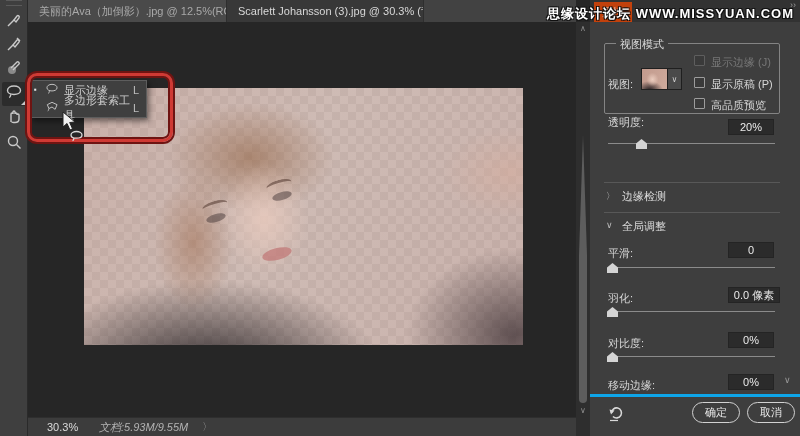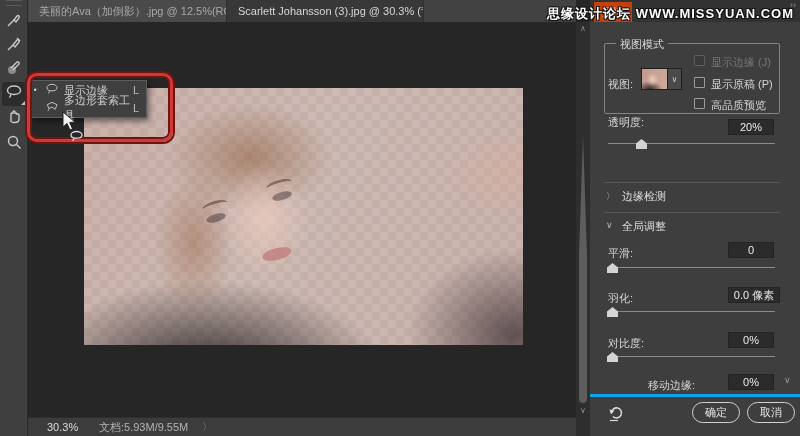--- a/index.html
+++ b/index.html
@@ -53,21 +53,21 @@
   .flyout-row svg { stroke:#c9c9c9; fill:none; stroke-width:1.2; margin-right:5px; }
   .flyout-row .sc { margin-left:auto; margin-right:7px; color:#bdbdbd; }
   .redbox { position:absolute; left:27px; top:73px; width:146px; height:69px; border:3px solid #cf3a34;
     border-radius:10px; box-shadow:0 0 0 2px #6e1412, inset 0 0 0 2px #6e1412; z-index:6; pointer-events:none; }
   .cursor { position:absolute; left:55px; top:110px; z-index:7; }
 
   
   .statusbar { position:absolute; left:28px; top:417px; width:548px; height:19px; background:#3c3c3c;
     display:flex; align-items:center; font-size:11px; color:#b3b3b3; border-top:1px solid #2e2e2e; }
   .statusbar .zoomfield { color:#dcdcdc; margin-left:19px; width:48px; }
-  .statusbar .docinfo { margin-left:4px; }
+  .statusbar .docinfo { margin-left:4px;font-style:italic; }
   .statusbar .chev { margin-left:14px; color:#9a9a9a; font-size:10px; }
 
   
   .scrollstrip { position:absolute; left:576px; top:22px; width:14px; height:414px; background:#2e2e2e; }
   .scrollstrip .up { position:absolute; top:2px; left:0; width:14px; text-align:center; color:#8f8f8f; font-size:8px; }
   .scrollstrip .down { position:absolute; top:384px; left:0; width:14px; text-align:center; color:#8f8f8f; font-size:8px; }
   .scrollstrip .thumb { position:absolute; left:3px; top:113px; width:8px; height:268px; background:#5d5d5d; border-radius:4px; }
 
   
   .panel { position:absolute; left:590px; top:0; width:210px; height:436px; background:#3e3e3e; font-size:11px; color:#d6d6d6; }
@@ -265,21 +265,21 @@
     <div class="slider" style="top:311px;">
       <div class="thumb" style="left:-1px;"></div>
     </div>
 
     <div class="rowlabel" style="top:336px;">对比度:</div>
     <div class="valuebox" style="left:138px; top:332px;">0%</div>
     <div class="slider" style="top:356px;">
       <div class="thumb" style="left:-1px;"></div>
     </div>
 
-    <div class="rowlabel" style="top:378px;margin-left:40px;">移动边缘:</div>
+    <div class="rowlabel" style="top:378px;">移动边缘:</div>
     <div class="valuebox" style="left:138px; top:374px;">0%</div>
     <div class="panel-downchev">∨</div>
 
     <div class="panel-bottom">
       <div class="resetbtn">
         <svg width="20" height="20" viewBox="0 0 20 20">
           <path d="M5.5 9 A5 5 0 1 1 7 12.5"></path>
           <polygon points="3.5,5.5 8.5,6.5 5,10.5" fill="#d9d9d9" stroke="none"></polygon>
           <path d="M4 16.5 H12" stroke-width="1.2"></path>
         </svg>

